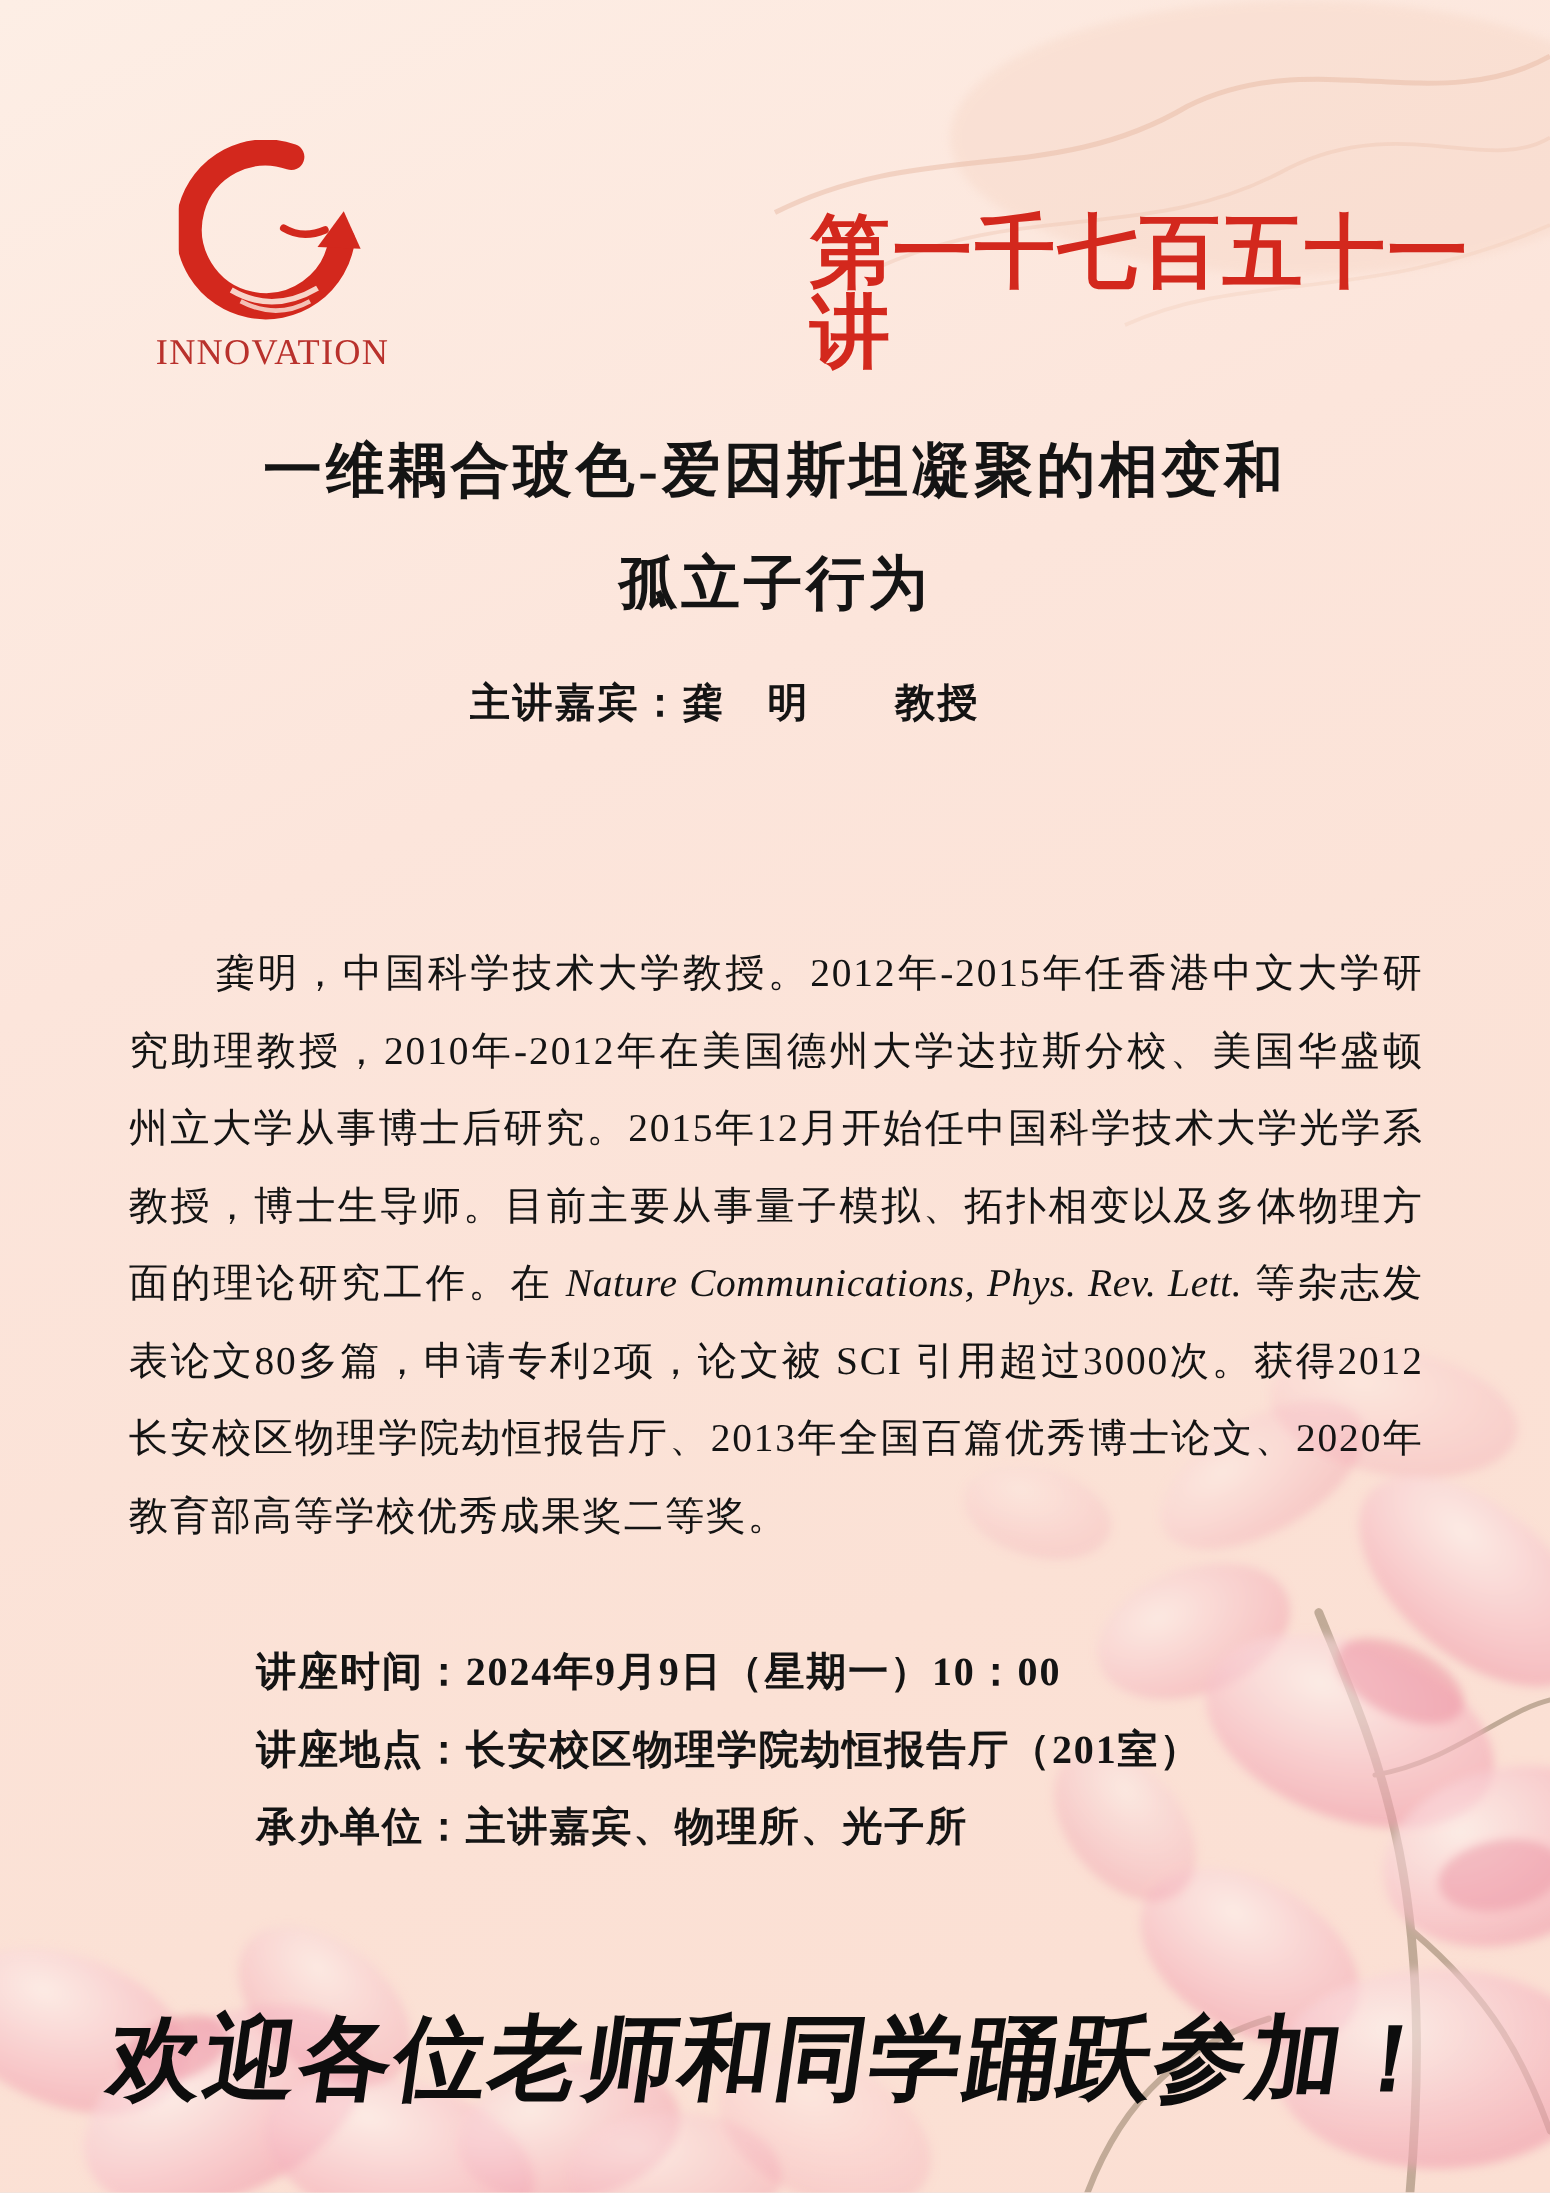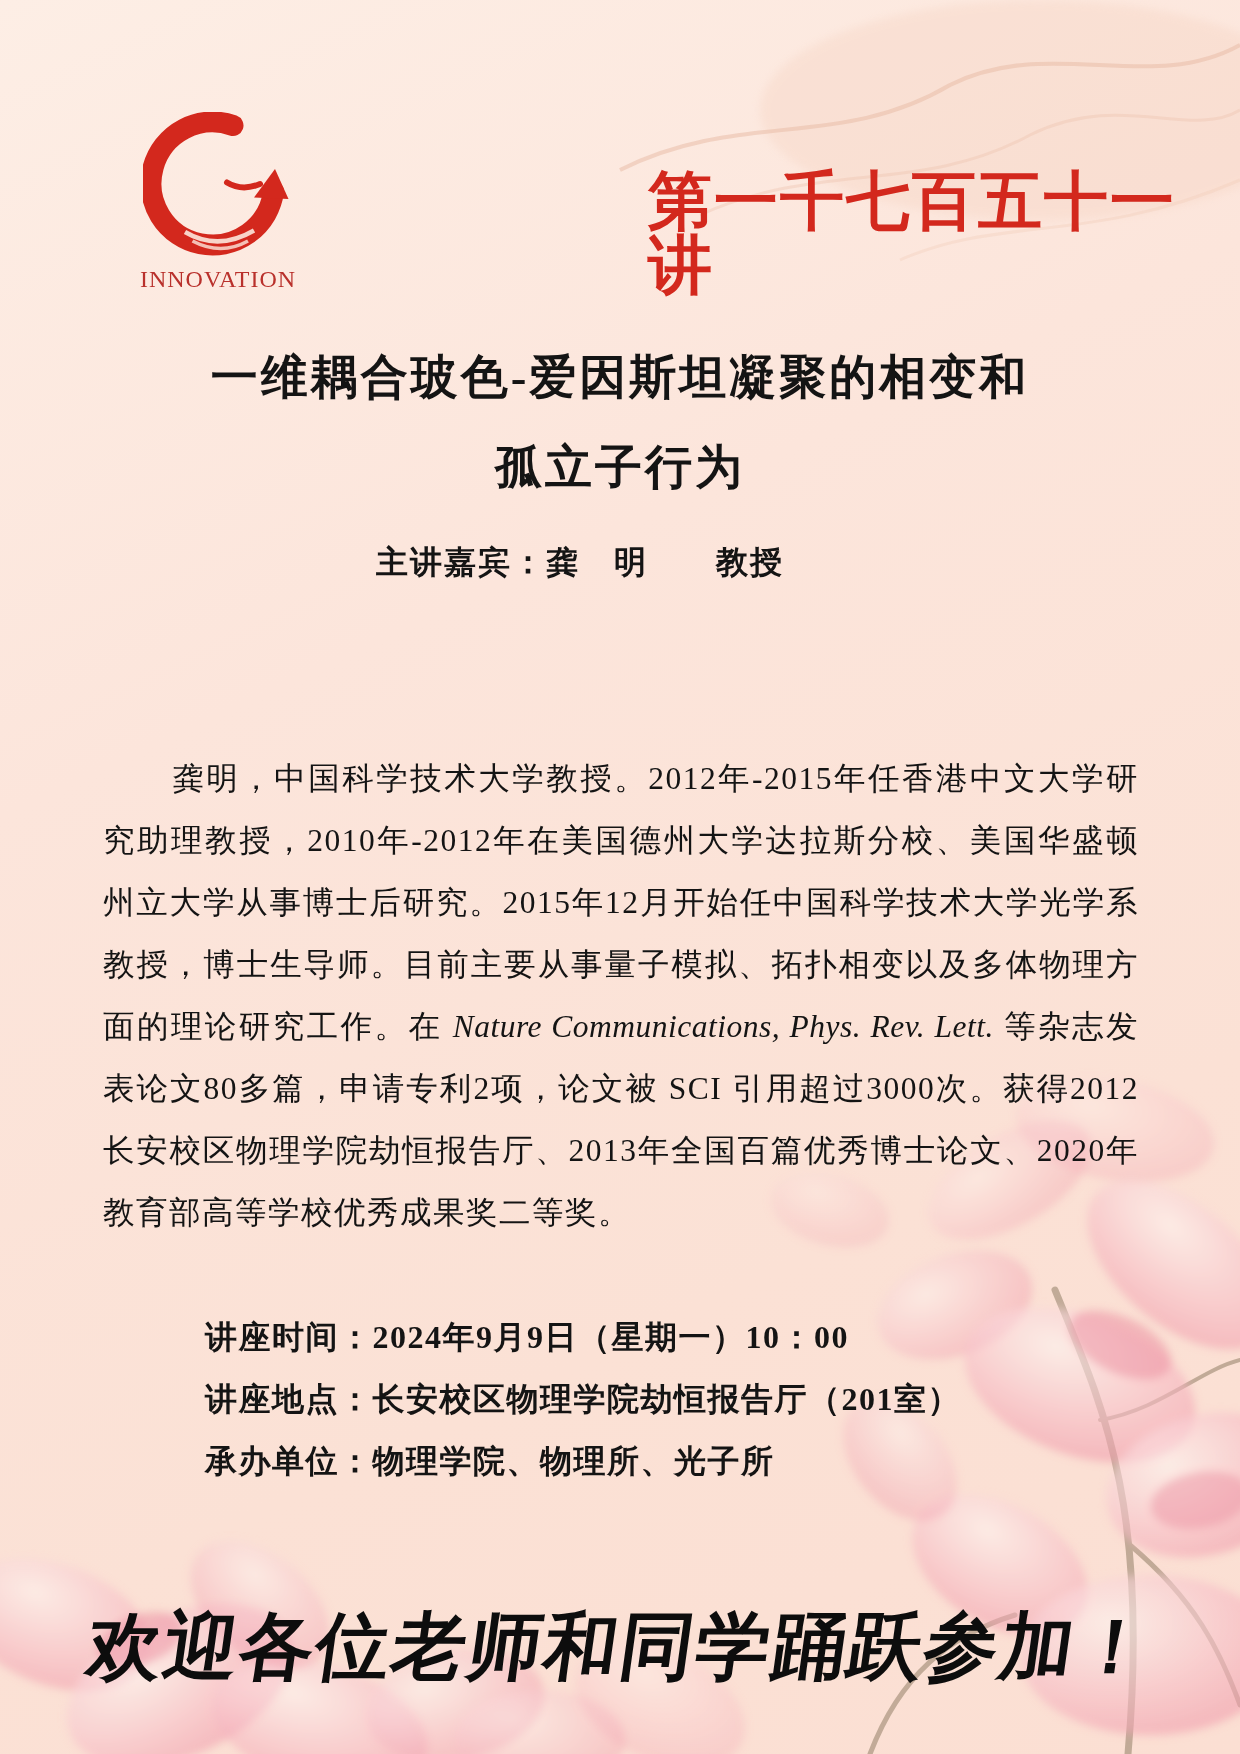--- a/index.html
+++ b/index.html
@@ -12,21 +12,21 @@
     font-family:"Liberation Serif","DejaVu Serif",serif;
     color:#141414;
   }
   .decor{position:absolute;left:0;top:0;z-index:0;pointer-events:none;}
   .content{position:absolute;left:0;top:0;width:100%;height:100%;z-index:1;}
 
   
   .logo{position:absolute;left:118px;top:112px;width:200px;text-align:center;}
   .logo svg{display:block;margin:0 auto;}
   .logo-text{
-    margin-top:4px;font-size:24px;letter-spacing:1px;color:#b9312c;
+    margin-top:4px;font-size:29px;letter-spacing:1px;color:#b9312c;
     font-family:"Liberation Serif","DejaVu Serif",serif;
   }
   .forum-title{
     position:absolute;left:292px;top:138px;
     font-family:"Liberation Sans","DejaVu Sans",sans-serif;
     font-weight:900;font-size:84px;line-height:1;color:#d3281d;
     letter-spacing:4px;
   }
   .lecture-number{
     position:absolute;left:648px;top:170px;
@@ -150,19 +150,19 @@
 
     <div class="speakers">
       <div>主讲嘉宾：龚　明　　教授</div>
     </div>
 
     <p class="bio"><span>龚明，中国科学技术大学教授。2012年-2015年任香港中文大学研究助理教授，2010年-2012年在美国德州大学达拉斯分校、美国华盛顿州立大学从事博士后研究。2015年12月开始任中国科学技术大学光学系教授，博士生导师。目前主要从事量子模拟、拓扑相变以及多体物理方面的理论研究工作。在 </span><span class="latin">Nature Communications, Phys. Rev. Lett.</span><span> 等杂志发表论文80多篇，申请专利2项，论文被 SCI 引用超过3000次。获得2012 长安校区物理学院劫恒报告厅、2013年全国百篇优秀博士论文、2020年教育部高等学校优秀成果奖二等奖。</span></p>
 
     <div class="details">
       <div><span>讲座时间：</span><span>2024年9月9日（星期一）10：00</span></div>
       <div><span>讲座地点：</span><span>长安校区物理学院劫恒报告厅（201室）</span></div>
-      <div><span>承办单位：</span><span>物理学院、物理所、光子所</span></div>
+      <div><span>承办单位：</span><span>主讲嘉宾、物理所、光子所</span></div>
     </div>
 
     <div class="welcome">欢迎各位老师和同学踊跃参加！</div>
 
   </div>
 </div>
 
 </body></html>

